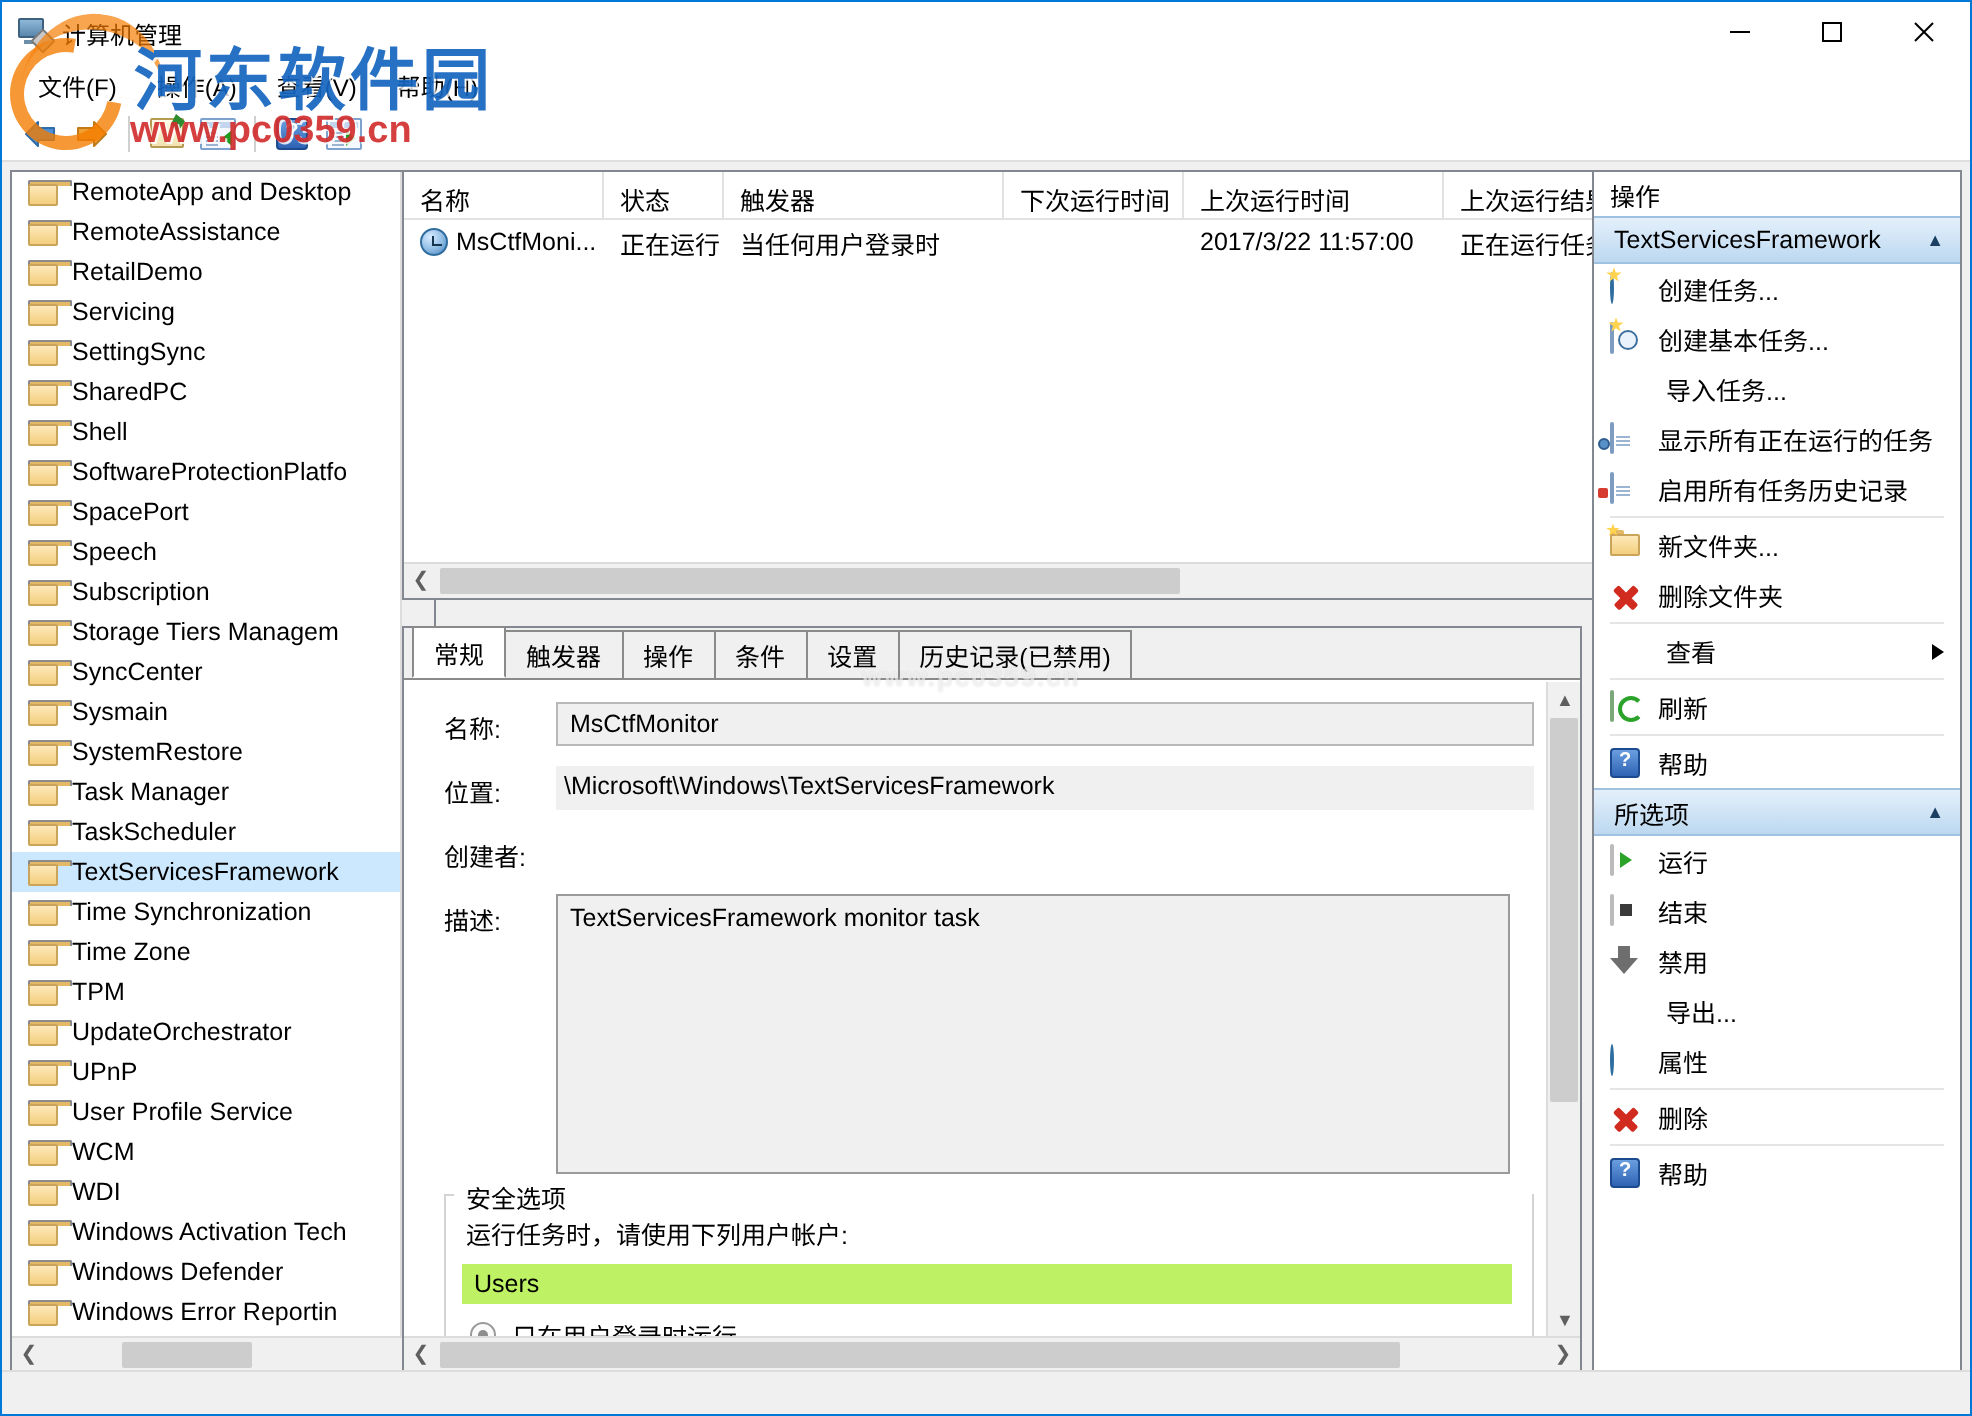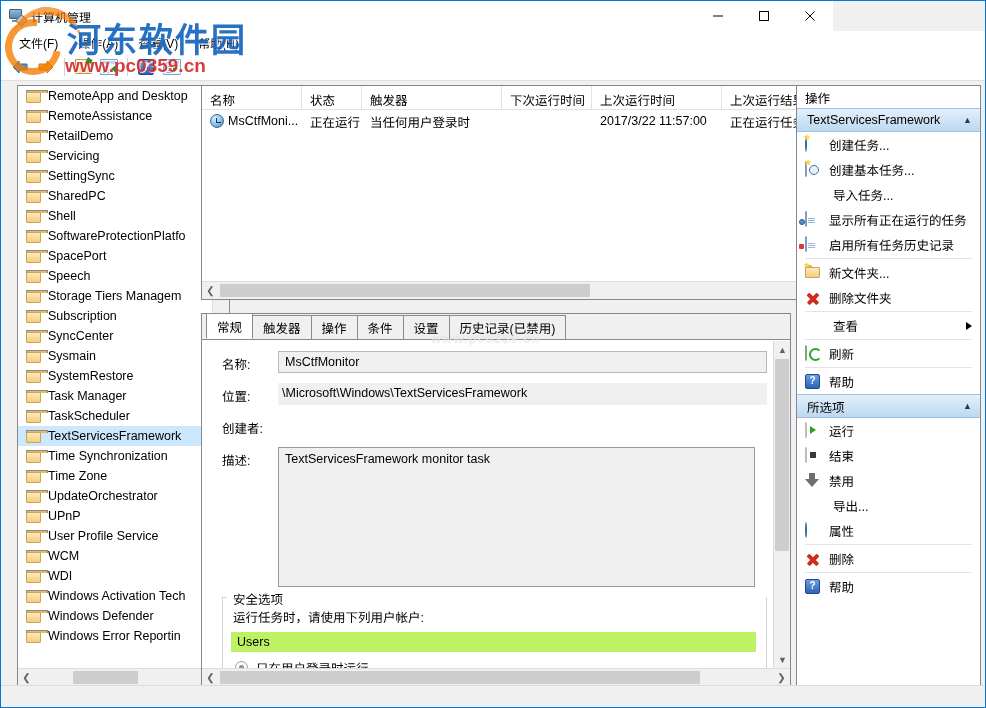--- a/index.html
+++ b/index.html
@@ -17,21 +17,21 @@
   #app {
     position: relative;
     width: 986px; height: 708px;
     border: 1px solid #0078d7;
     background: #f0f0f0;
     overflow: hidden;
   }
 
   
   .titlebar {
-    position: absolute; left: 0; top: 0; width: 832px; height: 30px;
+    position: absolute; left: 0; top: 0; width: 984px; height: 30px;
     background: #ffffff;
     display: flex; align-items: center;
   }
   .title-icon {
     width: 16px; height: 16px; margin-left: 8px; margin-right: 6px;
     position: relative; flex: none;
   }
   .title-icon .mon {
     position: absolute; left: 0; top: 1px; width: 13px; height: 10px;
     background: linear-gradient(#8fb8d8, #5a87ad);
@@ -102,21 +102,21 @@
   .prop-ico::after {
     content:""; position:absolute; right:-2px; top:-3px; width: 9px; height:9px;
     background:#2e8b2e; clip-path: polygon(50% 0, 100% 40%, 60% 100%, 20% 60%);
   }
 
   
   .panes { position: absolute; left: 0; top: 80px; width: 984px; height: 626px; }
 
   
   .leftpane {
-    position: absolute; left: 16px; top: 4px; width: 213px; height: 602px;
+    position: absolute; left: 4px; top: 4px; width: 213px; height: 602px;
     background: #ffffff; border: 1px solid #828790;
     overflow: hidden;
     text-align: right;
   }
   .tree-clip {
     position: absolute; left: 0; top: 0; right: 17px; bottom: 18px;
     overflow: hidden;
   }
   .tree-item {
     height: 20px; display: flex; align-items: center; padding-left: 8px;
@@ -477,34 +477,34 @@
               <span class="tab"></span>
               <span class="body"></span>
             </span>
             <span>Speech</span>
           </div>
           <div class="tree-item">
             <span class="folder-ico">
               <span class="tab"></span>
               <span class="body"></span>
             </span>
+            <span>Subscription</span>
+          </div>
+          <div class="tree-item">
+            <span class="folder-ico">
+              <span class="tab"></span>
+              <span class="body"></span>
+            </span>
             <span>Storage Tiers Managem</span>
           </div>
           <div class="tree-item">
             <span class="folder-ico">
               <span class="tab"></span>
               <span class="body"></span>
             </span>
-            <span>Subscription</span>
-          </div>
-          <div class="tree-item">
-            <span class="folder-ico">
-              <span class="tab"></span>
-              <span class="body"></span>
-            </span>
             <span>SyncCenter</span>
           </div>
           <div class="tree-item">
             <span class="folder-ico">
               <span class="tab"></span>
               <span class="body"></span>
             </span>
             <span>Sysmain</span>
           </div>
           <div class="tree-item">
@@ -541,20 +541,27 @@
               <span class="body"></span>
             </span>
             <span>Time Synchronization</span>
           </div>
           <div class="tree-item">
             <span class="folder-ico">
               <span class="tab"></span>
               <span class="body"></span>
             </span>
             <span>Time Zone</span>
+          </div>
+          <div class="tree-item">
+            <span class="folder-ico">
+              <span class="tab"></span>
+              <span class="body"></span>
+            </span>
+            <span>TPM</span>
           </div>
           <div class="tree-item">
             <span class="folder-ico">
               <span class="tab"></span>
               <span class="body"></span>
             </span>
             <span>UpdateOrchestrator</span>
           </div>
           <div class="tree-item">
             <span class="folder-ico">

